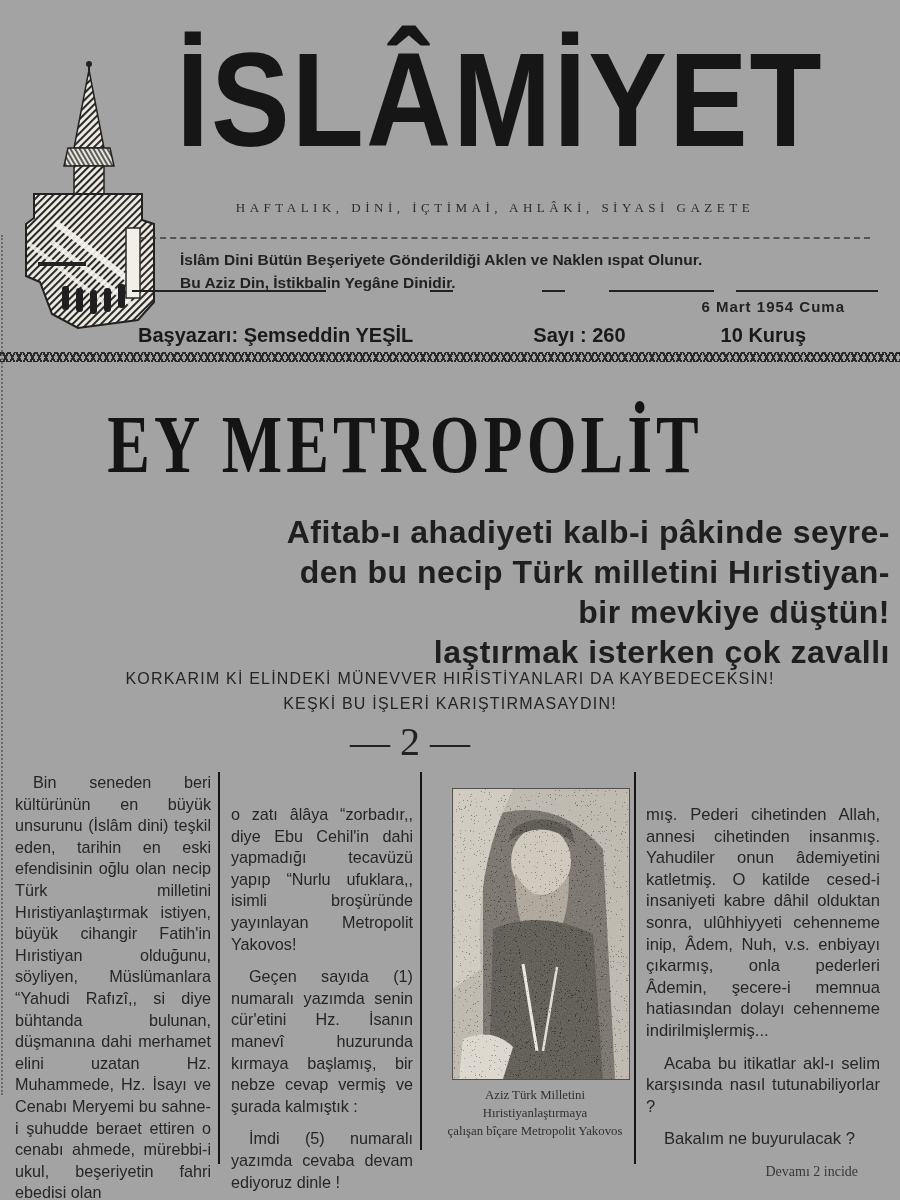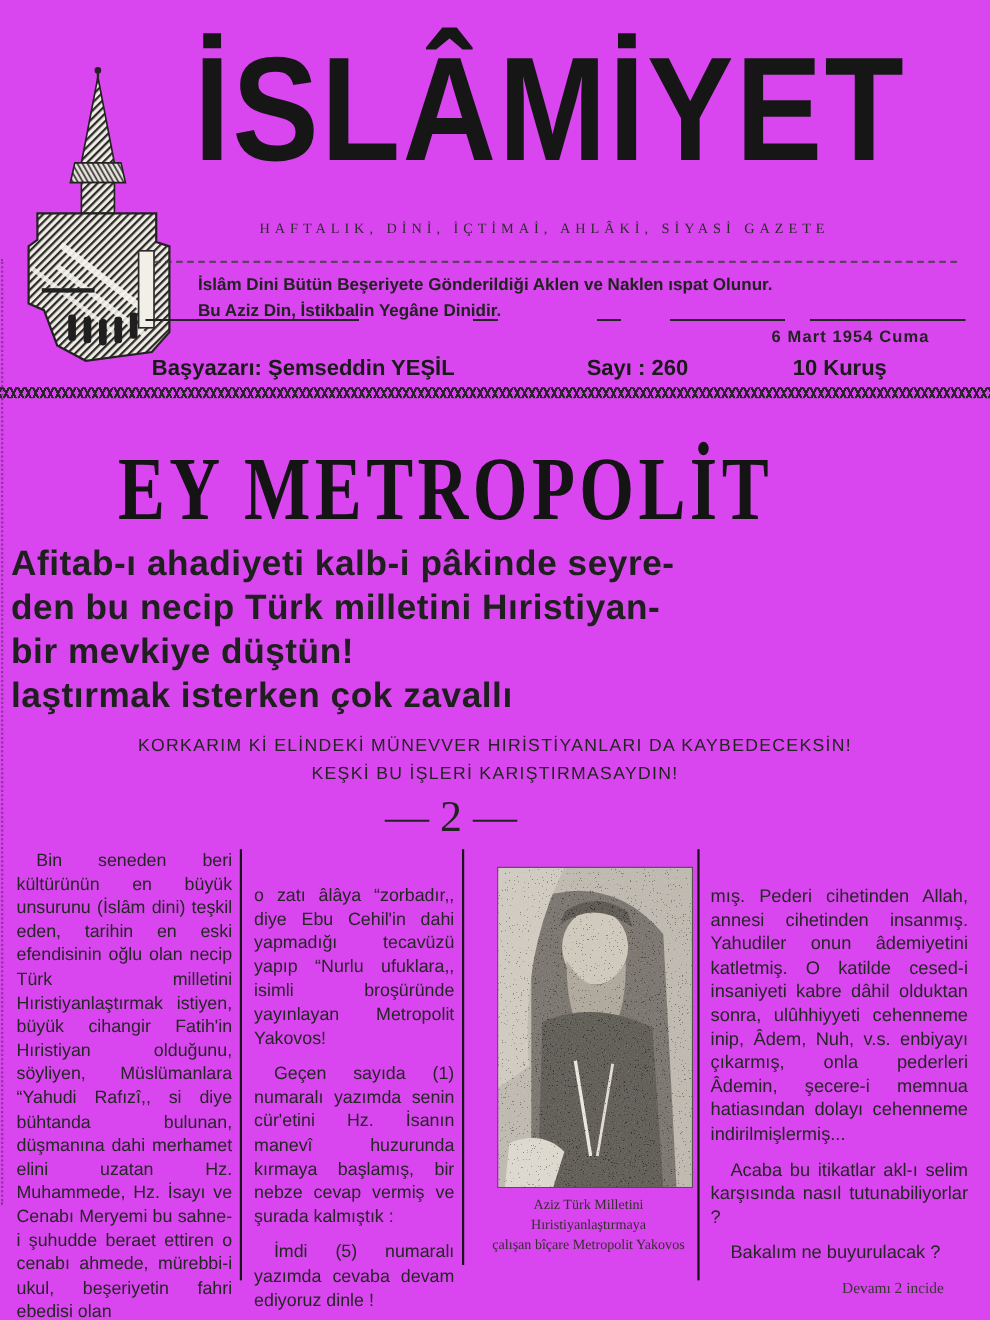--- a/index.html
+++ b/index.html
@@ -1,18 +1,18 @@
 <!DOCTYPE html>
 <html><head>
 <meta charset="utf-8">
 <style>
   html,body{margin:0;padding:0;background:#d9d6d0;}
   .page{
     position:relative;width:900px;height:1200px;margin:0 auto;
-    background:#d946ef;color:#1c1c1c;overflow:hidden;
+    background:#a3a3a3;color:#1c1c1c;overflow:hidden;
     font-family:"Liberation Sans",sans-serif;
   }
   .page::before{ 
     content:"";position:absolute;left:1px;top:235px;height:860px;width:0;
     border-left:2px dotted rgba(40,40,40,.45);
   }
   
   .mosque{position:absolute;left:18px;top:52px;width:142px;height:282px;}
   .masthead-title{
     position:absolute;left:118px;right:18px;top:22px;height:175px;
@@ -59,21 +59,21 @@
     opacity:.9;
   }
   
   .headline{
     position:absolute;left:0;right:90px;top:398px;text-align:center;
     font-family:"Liberation Serif",serif;font-weight:bold;font-size:64px;
     letter-spacing:4px;transform:scaleY(1.28);transform-origin:top center;
     color:#141414;white-space:nowrap;
   }
   .deck{
-    position:absolute;left:10px;right:10px;top:492px;text-align:left;
+    position:absolute;left:10px;right:10px;top:512px;text-align:right;
     font-weight:bold;font-size:32px;line-height:40px;letter-spacing:.5px;color:#1f1f1f;
   }
   .subdeck{
     position:absolute;left:0;right:0;top:666px;text-align:center;
     font-weight:normal;font-size:16px;line-height:25px;letter-spacing:1.2px;color:#242424;
   }
   .section-number{
     position:absolute;left:0;right:80px;top:718px;text-align:center;
     font-family:"Liberation Serif",serif;font-size:40px;color:#222;
   }

